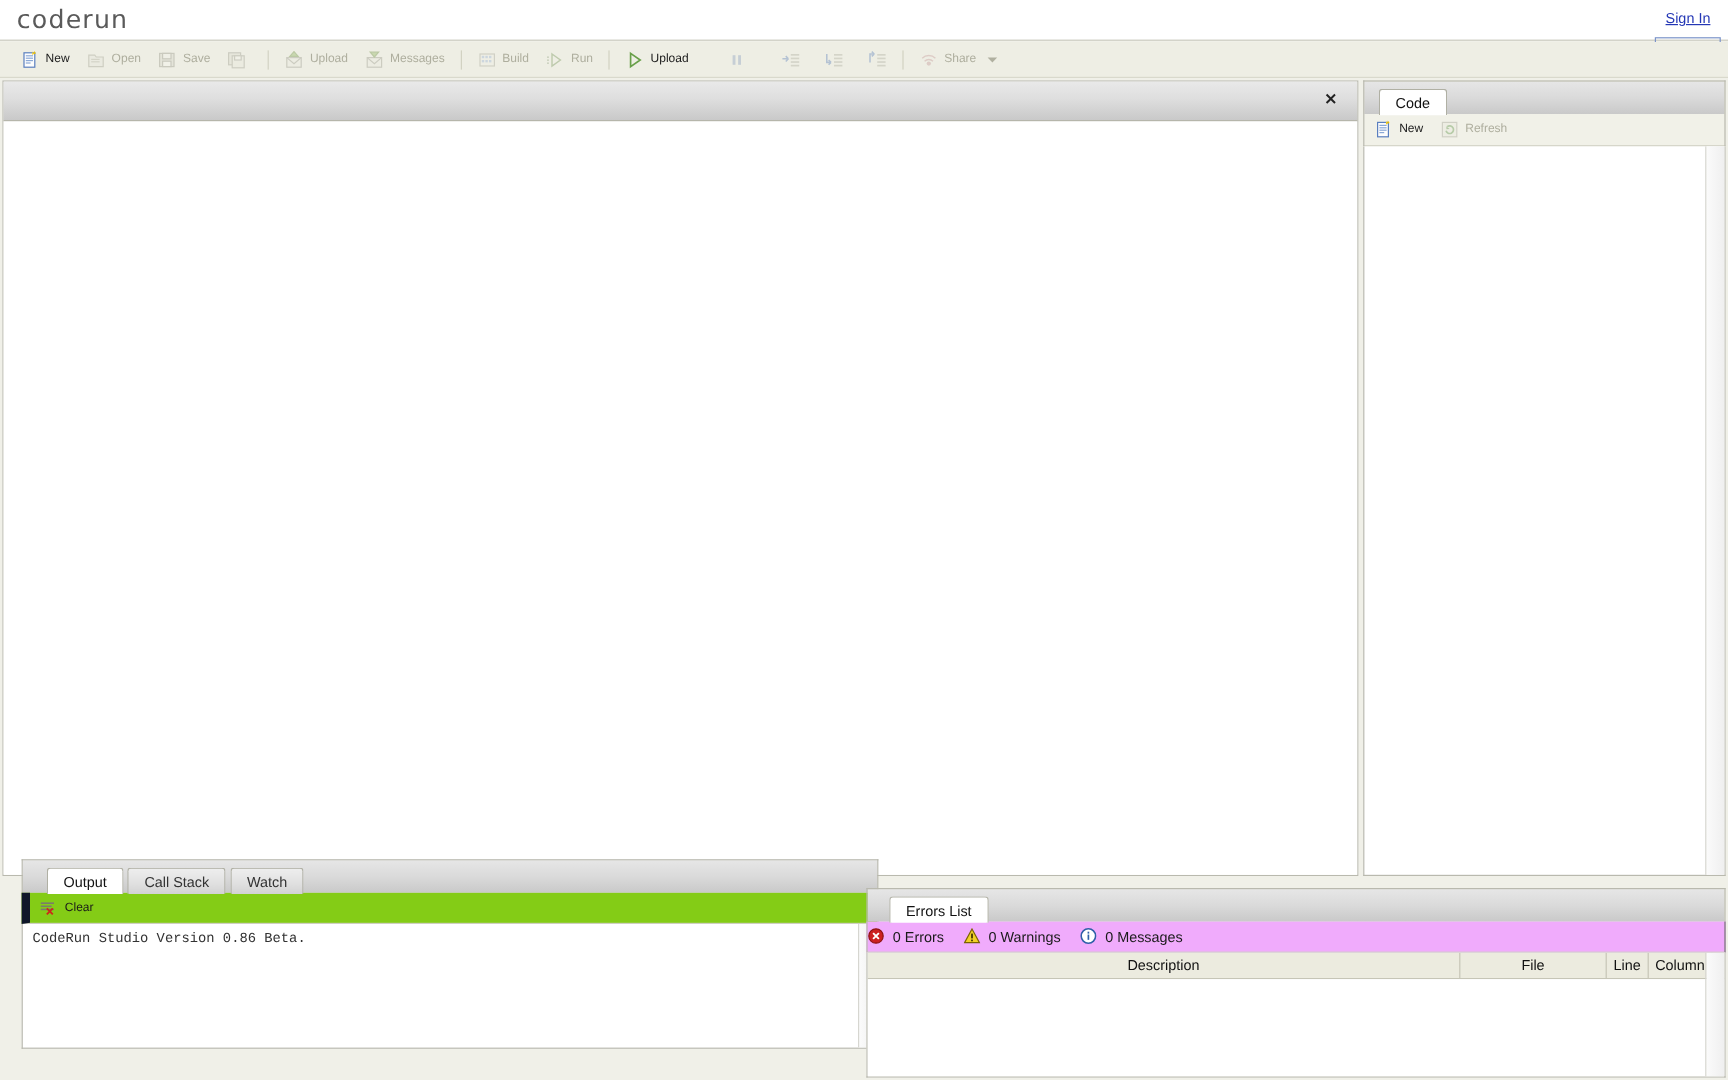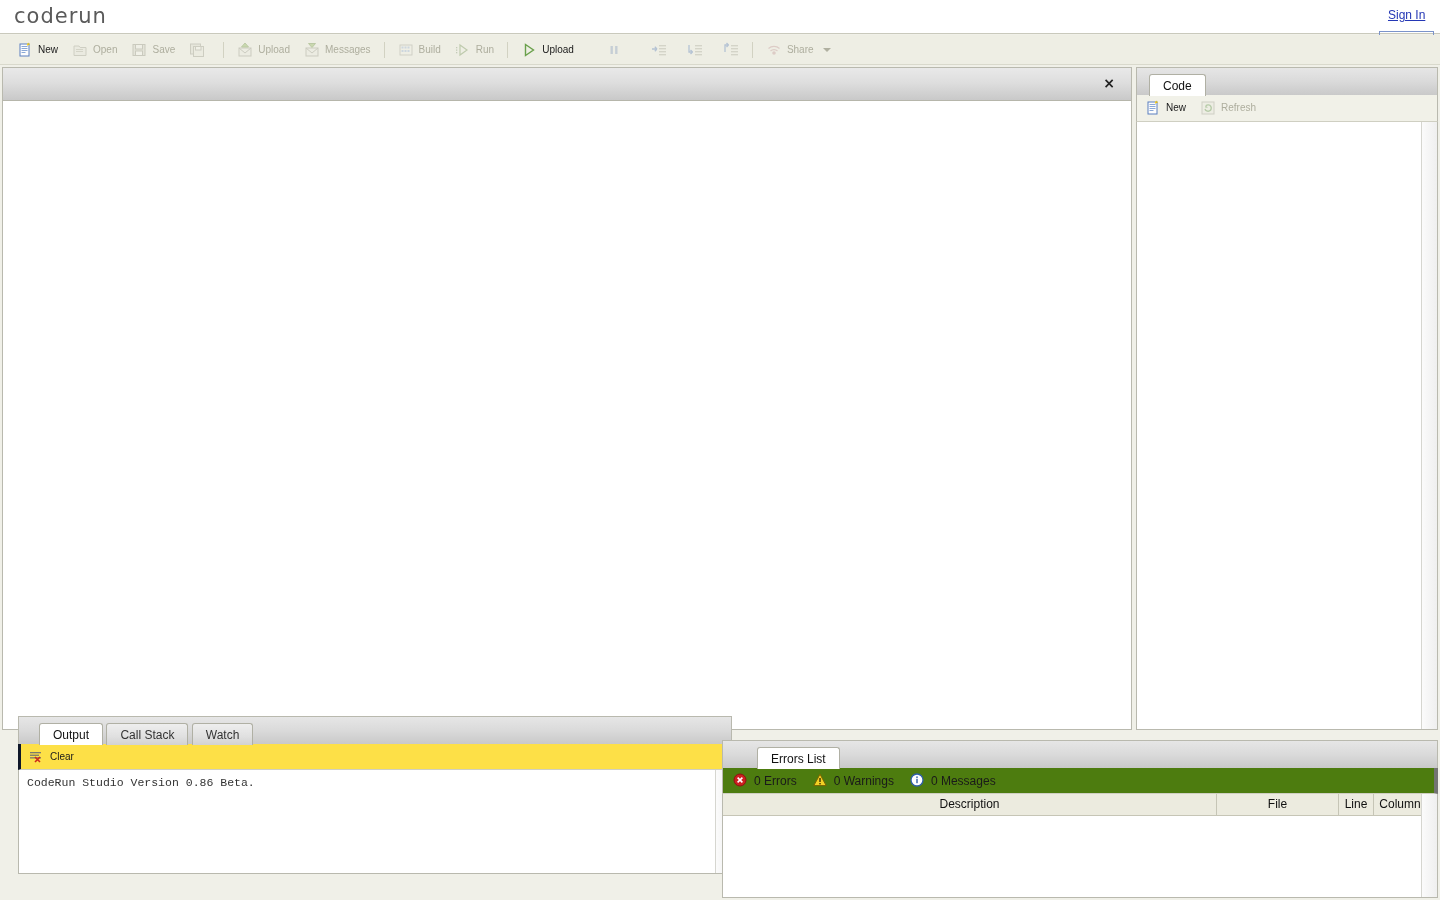--- a/index.html
+++ b/index.html
@@ -164,22 +164,22 @@
   }
   #output-tabstrip {
     height: 28px;
     background: linear-gradient(to bottom, #e6e6e6 0%, #dadada 50%, #c9c9c9 100%);
     border: 1px solid #b9b9ae;
     border-bottom: none;
     padding-left: 20px;
   }
   #output-toolbar {
     height: 26px;
-    background: #fde047;
-    border-left: 3px solid #0f172a;
+    background: #84cc16;
+    border-left: 7px solid #0f172a;
     border-right: 1px solid #b9b9ae;
     border-bottom: 1px solid #cfcfc2;
     display: flex; align-items: center;
     padding-left: 8px;
   }
   #output-body {
     height: 104px;
     background: #fff;
     border: 1px solid #b9b9ae;
     border-top: none;
@@ -197,30 +197,29 @@
   
   #errors-panel {
     position: absolute; left: 722px; top: 740px;
     width: 716px; height: 158px;
   }
   #errors-tabstrip {
     height: 28px;
     background: linear-gradient(to bottom, #e6e6e6 0%, #dadada 50%, #c9c9c9 100%);
     border: 1px solid #b9b9ae;
     border-bottom: none;
-    padding-left: 34px;
+    padding-left: 18px;
   }
   #errors-toolbar {
     height: 26px;
-    background: #4d7c0f;
+    background: #f0abfc;
     border-left: 1px solid #b9b9ae;
-    border-right: 4px solid #737373;
+    border-right: 1px solid #737373;
     border-bottom: 1px solid #cfcfc2;
     display: flex; align-items: center;
-    padding-left: 10px;
     gap: 16px;
   }
   .ecount { display: flex; align-items: center; gap: 5px; font-size: 12px; color: #1a1a1a; }
   #errors-body {
     height: 104px;
     background: #fff;
     border: 1px solid #b9b9ae;
     border-top: none;
     position: relative;
     overflow: hidden;

